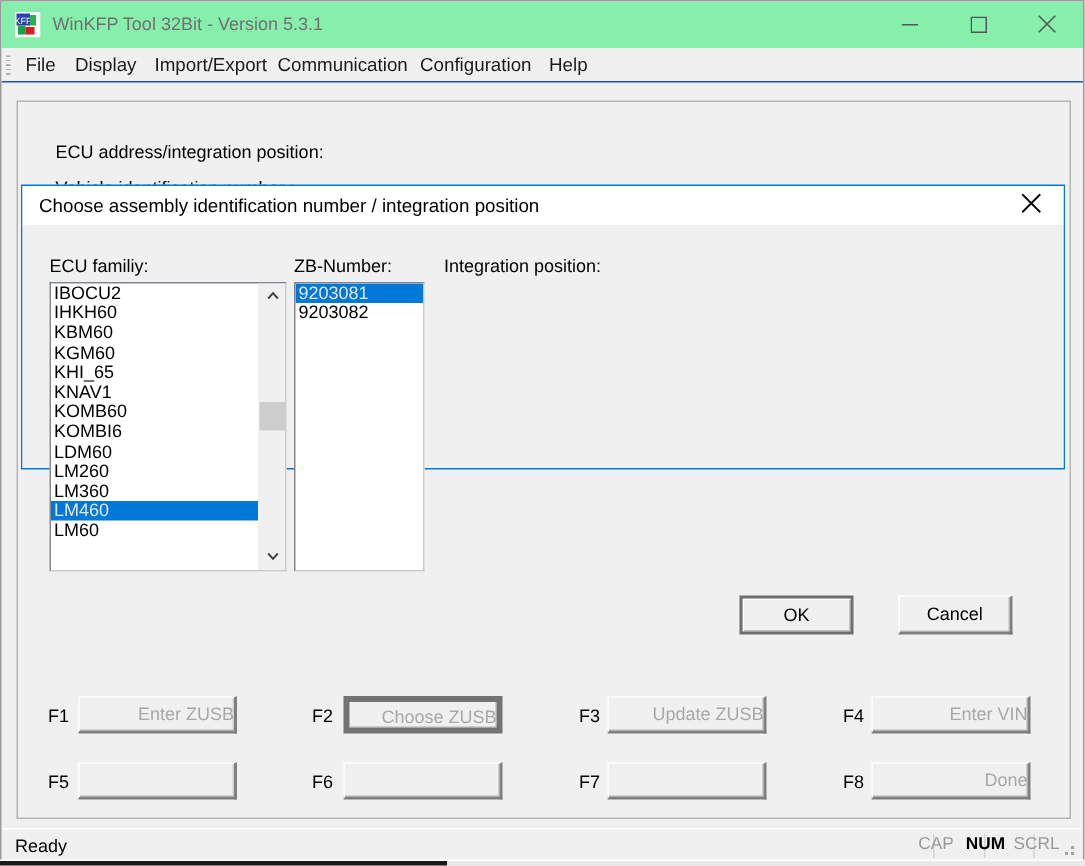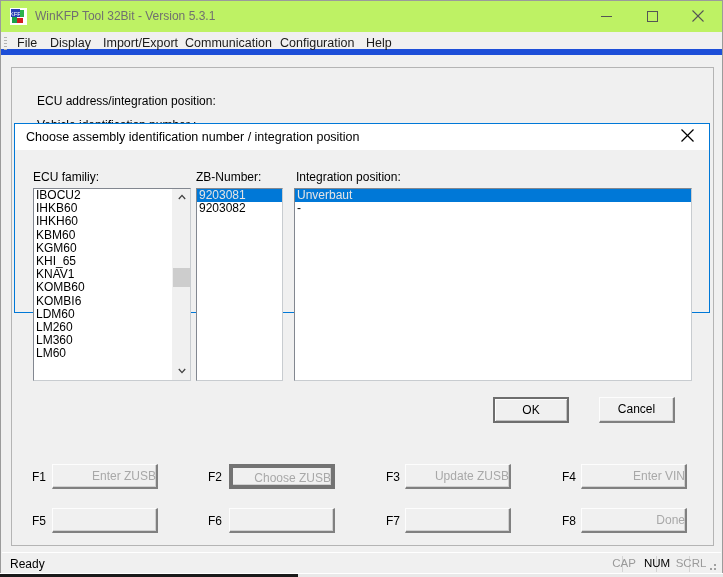--- a/index.html
+++ b/index.html
@@ -27,21 +27,21 @@
     border: 1px solid #9b9b9b;
     box-sizing: border-box;
     overflow: hidden;
   }
 
   
   #titlebar {
     position: absolute;
     left: 0; top: 0;
     width: 721px; height: 31px;
-    background: #bef264;
+    background: #86efac;
     box-sizing: border-box;
     padding-left: 41px;
   }
   #app-icon {
     position: absolute;
     left: 9px; top: 7px;
     width: 17px; height: 17px;
   }
   #title-text {
     position: absolute;
@@ -63,21 +63,21 @@
   #btn-min { right: 93px; }
   #btn-max { right: 47px; }
   #btn-close { right: 1px; }
 
   
   #menubar {
     position: absolute;
     left: 0; top: 31px;
     width: 721px; height: 23px;
     background: #f0f0f0;
-    border-bottom: 6px solid #1d4ed8;
+    border-bottom: 1px solid #1d4ed8;
     box-sizing: border-box;
   }
   #menu-grip {
     position: absolute;
     left: 3px; top: 5px;
     width: 3px; height: 13px;
     background-image: repeating-linear-gradient(to bottom, #b0b0b0 0 1px, transparent 1px 3px);
   }
   .menu-item {
     position: absolute;
@@ -153,21 +153,21 @@
     font-size: 12px;
     color: #000;
   }
   .status-ind {
     position: absolute;
     top: 4px;
     font-size: 11.5px;
     text-align: center;
     width: 34px;
   }
-  .status-ind.on  { color: #000000; font-weight: normal; }
+  .status-ind.on  { color: #000000; font-weight: bold; }
   .status-ind.off { color: #9a9a9a; }
   #ind-cap  { right: 80px; }
   #ind-num  { right: 47px; }
   #ind-scrl { right: 13px; }
   .status-div {
     position: absolute;
     top: 3px;
     width: 1px; height: 16px;
     background: #d4d4d4;
   }
@@ -424,31 +424,31 @@
 
     <div id="dlg-body">
 
       <div class="col-label" style="left:18px;  top:20px">ECU familiy:</div>
       <div class="col-label" style="left:181px; top:20px">ZB-Number:</div>
       <div class="col-label" style="left:281px; top:20px">Integration position:</div>
 
       <div class="listbox" style="left:18px; top:38px; width:158px; height:193px">
         <div class="lb-inner" id="ecu-family-items">
             <div class="lb-item">IBOCU2</div>
-            <div class="lb-item">IHKB60</div>
             <div class="lb-item">IHKH60</div>
             <div class="lb-item">KBM60</div>
             <div class="lb-item">KGM60</div>
             <div class="lb-item">KHI_65</div>
             <div class="lb-item">KNAV1</div>
             <div class="lb-item">KOMB60</div>
             <div class="lb-item">KOMBI6</div>
             <div class="lb-item">LDM60</div>
             <div class="lb-item">LM260</div>
             <div class="lb-item">LM360</div>
+            <div class="lb-item selected">LM460</div>
             <div class="lb-item">LM60</div>
           </div>
         <div class="lb-scrollbar">
           <div class="sb-arrow up">
             <svg width="8" height="6" viewBox="0 0 8 6">
                 <polyline points="0.8,5 4,1.4 7.2,5" fill="none" stroke="#404040" stroke-width="1.3"></polyline>
               </svg>
           </div>
           <div class="sb-thumb" id="ecu-sb-thumb" style="height: 18.84px; top: 79.172px;"></div>
           <div class="sb-arrow down">
@@ -459,26 +459,20 @@
         </div>
       </div>
 
       <div class="listbox" style="left:181px; top:38px; width:87px; height:193px">
         <div class="lb-inner" id="zb-number-items">
             <div class="lb-item selected">9203081</div>
             <div class="lb-item">9203082</div>
           </div>
       </div>
 
-      <div class="listbox" style="left:279px; top:38px; width:398px; height:193px">
-        <div class="lb-inner" id="integration-items">
-            <div class="lb-item selected">Unverbaut</div>
-            <div class="lb-item">-</div>
-          </div>
-      </div>
 
       <button class="dlg-btn" id="dlg-cancel" style="left:584px; top:247px">Cancel</button>
       <button class="dlg-btn" id="dlg-ok" style="left:478px; top:247px">OK</button>
     </div>
   </div>
 
 </div>
 
 <div id="bottom-sliver">
   <div class="seg-dark"></div>

